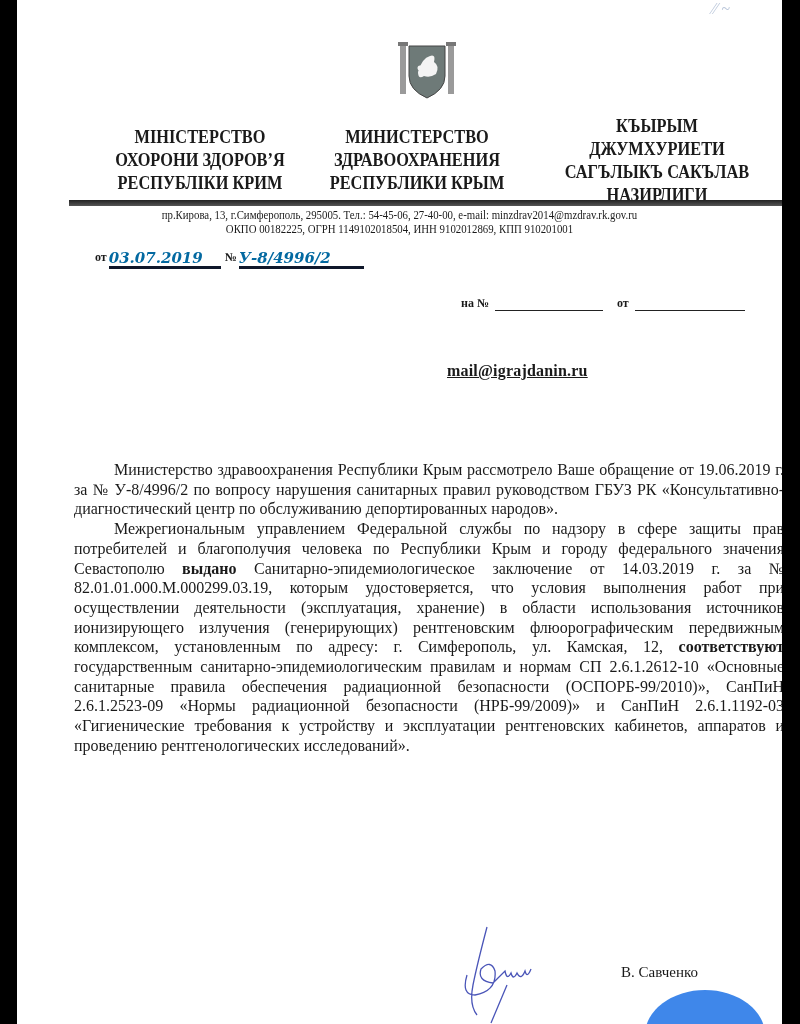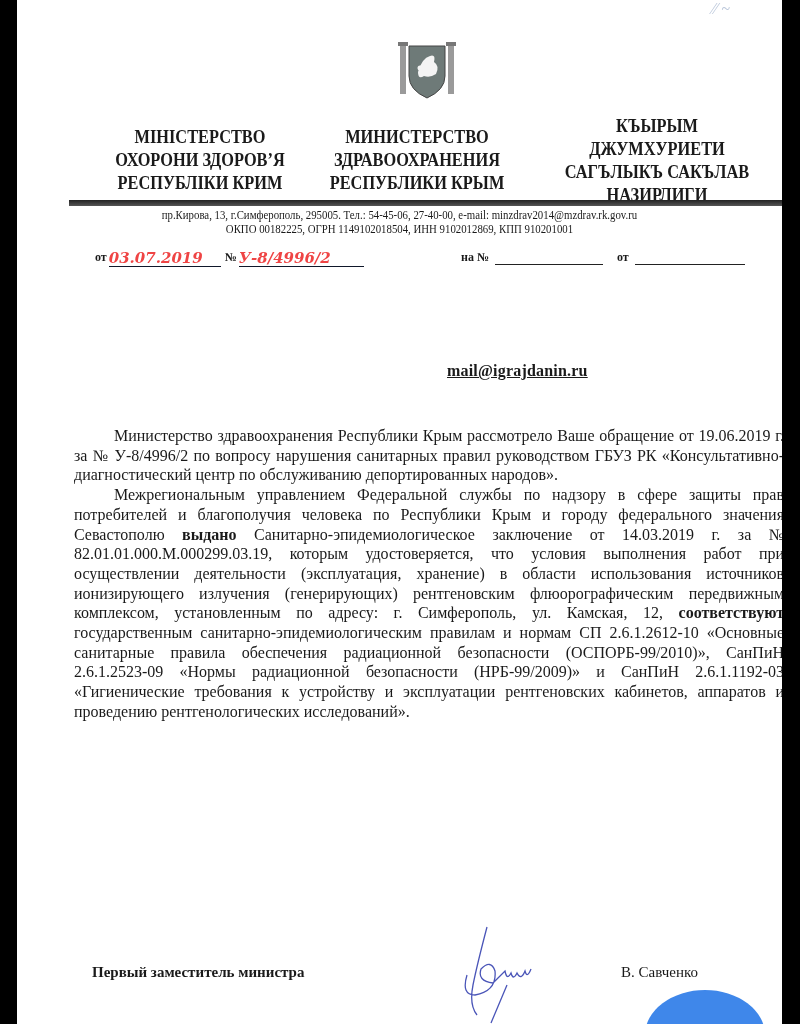--- a/index.html
+++ b/index.html
@@ -13,26 +13,26 @@
   .hdr.c1 { left:78px; top:125px; width:210px; }
   .hdr.c2 { left:285px; top:125px; width:230px; }
   .hdr.c3 { left:525px; top:114px; width:230px; }
   .rule { position:absolute; left:52px; top:200px; width:715px; height:6px;
           background:linear-gradient(#222,#555); }
   .addr { position:absolute; left:0; width:765px; text-align:center; font-size:12px; line-height:14px;
           transform:scaleX(.9); transform-origin:center top; }
   .addr.l1 { top:208px; } .addr.l2 { top:222px; }
   .refline { position:absolute; top:250px; font-size:12px; font-weight:bold; display:flex; }
   .refline .lab { margin-right:2px; }
-  .hand { font-family:"DejaVu Serif", serif; font-style:italic; color:#ef4444; font-size:15px;
-          border-bottom:1px solid #0f172a; display:inline-block; line-height:16px; }
+  .hand { font-family:"DejaVu Serif", serif; font-style:italic; color:#0369a1; font-size:15px;
+          border-bottom:3px solid #0f172a; display:inline-block; line-height:16px; }
   .blank { border-bottom:1px solid #222; display:inline-block; height:14px; }
   .to-email { position:absolute; left:430px; top:362px; font-weight:bold; font-size:16px;
               text-decoration:underline; letter-spacing:.2px; }
-  .body { position:absolute; left:57px; top:426px; width:710px; font-size:16px; line-height:19.7px;
+  .body { position:absolute; left:57px; top:460px; width:710px; font-size:16px; line-height:19.7px;
           text-align:justify; }
   .body p { margin:0; text-indent:40px; }
   .body b { font-weight:bold;font-family:Liberation Serif, serif; }
   .sig-title { position:absolute; left:75px; top:964px; font-weight:bold; font-size:15px; }
   .sig-name { position:absolute; left:604px; top:964px; font-weight:normal; font-size:15px; }
   .signature { position:absolute; left:430px; top:925px; width:110px; height:99px; }
   .blue-blob { position:absolute; left:645px; top:990px; width:120px; height:90px; border-radius:50%;
                background:#3f87ea; }
 </style>
 </head>
@@ -70,35 +70,34 @@
   <div class="rule"></div>
   <div class="addr l1">пр.Кирова, 13, г.Симферополь, 295005. Тел.: 54-45-06, 27-40-00, e-mail: minzdrav2014@mzdrav.rk.gov.ru</div>
   <div class="addr l2">ОКПО 00182225, ОГРН 1149102018504, ИНН 9102012869, КПП 910201001</div>
 
   <div class="refline" style="left:78px;">
     <span class="lab">от</span>
     <span class="hand" style="width:112px;">03.07.2019</span>
     <span class="lab" style="margin-left:4px;">№</span>
     <span class="hand" style="width:125px;">У-8/4996/2</span>
   </div>
-  <div class="refline" style="left:444px;">
+  <div class="refline" style="left:444px;margin-top:46px;">
     <span class="lab">на №</span>
     <span class="blank" style="width:108px; margin-left:4px;"></span>
     <span class="lab" style="margin-left:14px;">от</span>
     <span class="blank" style="width:110px; margin-left:4px;"></span>
   </div>
 
   <div class="to-email">mail@igrajdanin.ru</div>
 
   <div class="body">
     <p>Министерство здравоохранения Республики Крым рассмотрело Ваше обращение от 19.06.2019 г. за № У-8/4996/2 по вопросу нарушения санитарных правил руководством ГБУЗ РК «Консультативно-диагностический центр по обслуживанию депортированных народов».</p>
     <p><span>Межрегиональным управлением Федеральной службы по надзору в сфере защиты прав потребителей и благополучия человека по Республики Крым и городу федерального значения Севастополю</span> <b>выдано</b> <span>Санитарно-эпидемиологическое заключение от 14.03.2019 г. за № 82.01.01.000.М.000299.03.19, которым удостоверяется, что условия выполнения работ при осуществлении деятельности (эксплуатация, хранение) в области использования источников ионизирующего излучения (генерирующих) рентгеновским флюорографическим передвижным комплексом, установленным по адресу: г. Симферополь, ул. Камская, 12,</span> <b>соответствуют</b> <span>государственным санитарно-эпидемиологическим правилам и нормам СП 2.6.1.2612-10 «Основные санитарные правила обеспечения радиационной безопасности (ОСПОРБ-99/2010)», СанПиН 2.6.1.2523-09 «Нормы радиационной безопасности (НРБ-99/2009)» и СанПиН 2.6.1.1192-03 «Гигиенические требования к устройству и эксплуатации рентгеновских кабинетов, аппаратов и проведению рентгенологических исследований».</span></p>
   </div>
 
-  <div class="sig-title">Первый заместитель министра</div>
   <svg class="signature" viewBox="0 0 110 99">
     <path d="M40 2 Q30 40 26 60 Q22 80 30 90 M20 50 Q14 70 28 70 Q50 66 48 46 Q44 34 34 44 Q30 56 46 58 Q54 50 58 46 Q60 56 64 48 Q66 56 70 48 Q74 56 78 46 Q80 54 84 44 M60 60 L44 98" fill="none" stroke="#4a55b8" stroke-width="1.3"></path>
   </svg>
   <div class="sig-name">В. Савченко</div>
 
   <div class="corner-scribble">⁄⁄ ~</div>
 </div>
 
 <div class="blue-blob"></div>
 

